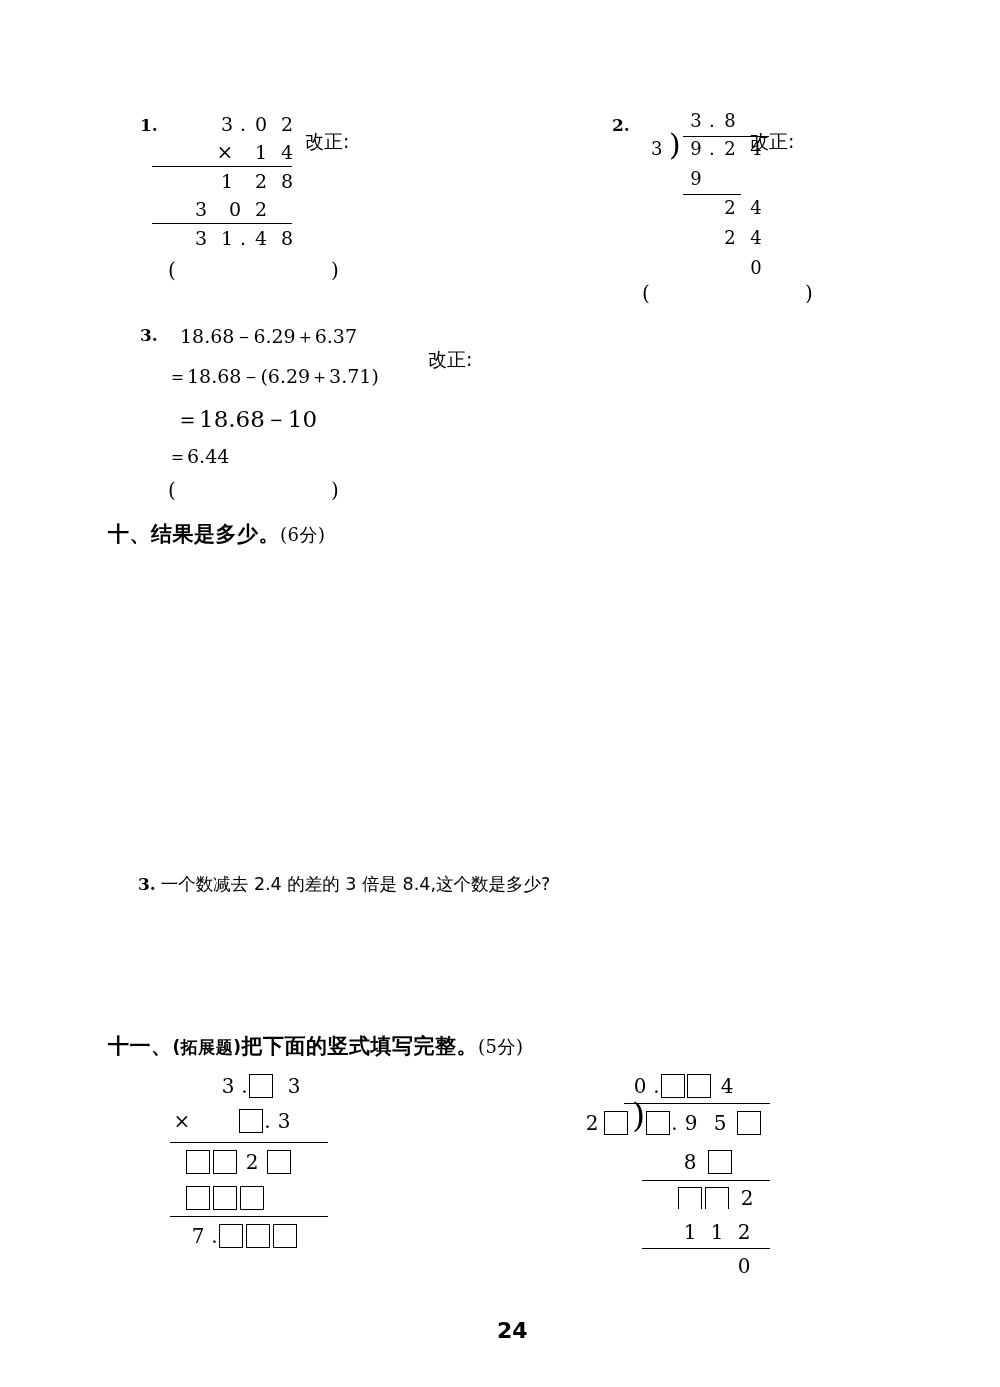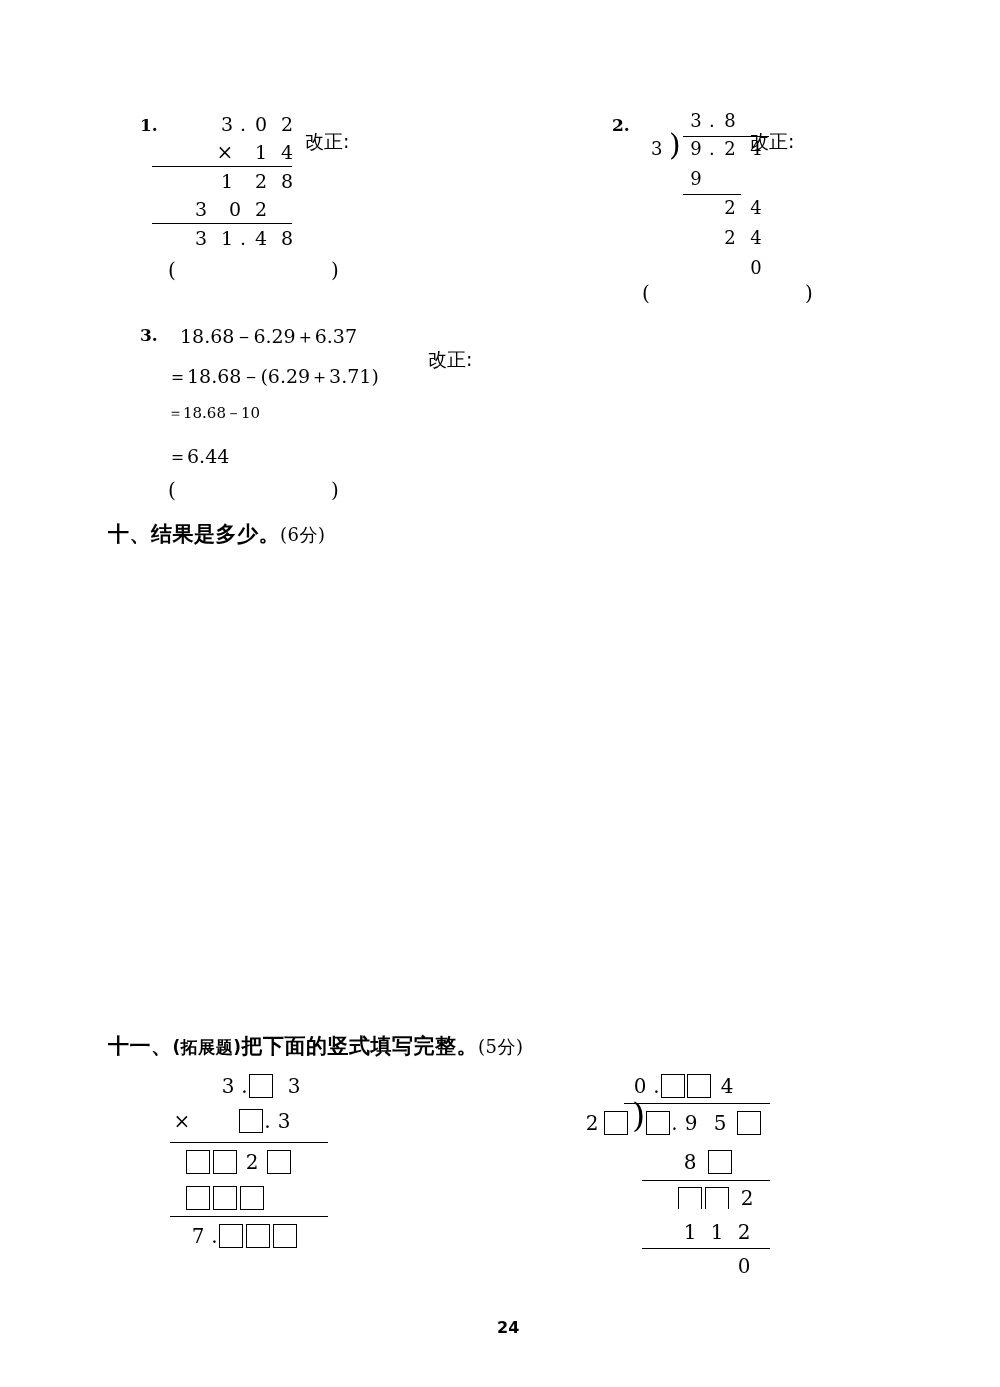--- a/index.html
+++ b/index.html
@@ -141,21 +141,21 @@
   .hline {
     border-top: 1.7px solid #000;
     height: 0;
     position: absolute;
   }
 
   
   .pagenum {
     font-family: "DejaVu Sans", "Liberation Sans", sans-serif;
     font-weight: bold;
-    font-size: 16px;
+    font-size: 22px;
   }
   .watermark {
     font-family: "DejaVu Sans", "Liberation Sans", sans-serif;
     font-size: 25px;
     font-weight: bold;
     color: #4a4a4a;
     opacity: 0.55;
     white-space: nowrap;
     letter-spacing: 1px;
   }
@@ -244,33 +244,37 @@
   </div>
 
   <div class="abs paren" style="left:642px; top:281px;">(&nbsp;&nbsp;&nbsp;)</div>
 
   <div class="abs correct-label" style="left:750px; top:112px;">改正:</div>
 
   <div class="abs qnum" style="left:140px; top:325px;">3.</div>
 
   <div class="abs num" style="left:180px; top:324px; font-size:19px;">18.68－6.29＋6.37</div>
   <div class="abs num" style="left:168px; top:364px; font-size:19px;">＝18.68－(6.29＋3.71)</div>
-  <div class="abs num" style="left:168px; top:404px; font-size:15px;">＝18.68－10</div>
+  <div class="abs num" style="left:176px; top:404px; font-size:23px;">＝18.68－10</div>
   <div class="abs num" style="left:168px; top:444px; font-size:19px;">＝6.44</div>
 
   <div class="abs paren" style="left:168px; top:478px;">(&nbsp;&nbsp;&nbsp;)</div>
 
   <div class="abs correct-label" style="left:428px; top:330px;">改正:</div>
 
   <div class="abs sec-head" style="left:108px; top:520px;">
     <span>十、结果是多少。</span><span class="sub">(6分)</span>
   </div>
 
 
 
+  <div class="abs" style="left:138px; top:872px;">
+    <span class="qnum">3.</span>
+    <span class="wordline">一个数减去 2.4 的差的 3 倍是 8.4,这个数是多少?</span>
+  </div>
 
   <div class="abs sec-head" style="left:108px; top:1032px;">
     <span>十一、</span><span class="subb">(拓展题)</span><span>把下面的竖式填写完整。</span><span class="sub">(5分)</span>
   </div>
 
   <div class="abs" style="left:170px; top:1070px; width:200px; height:200px;">
 
     <div class="puzzrow" style="position:absolute; left:46px; top:0px;">
       <span class="digit">3</span>
         <span class="dotc">.</span>

